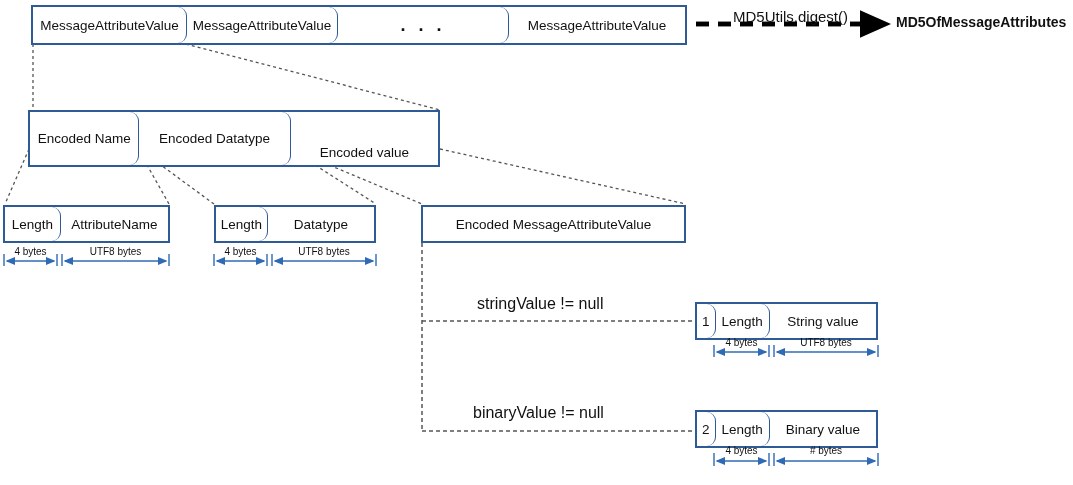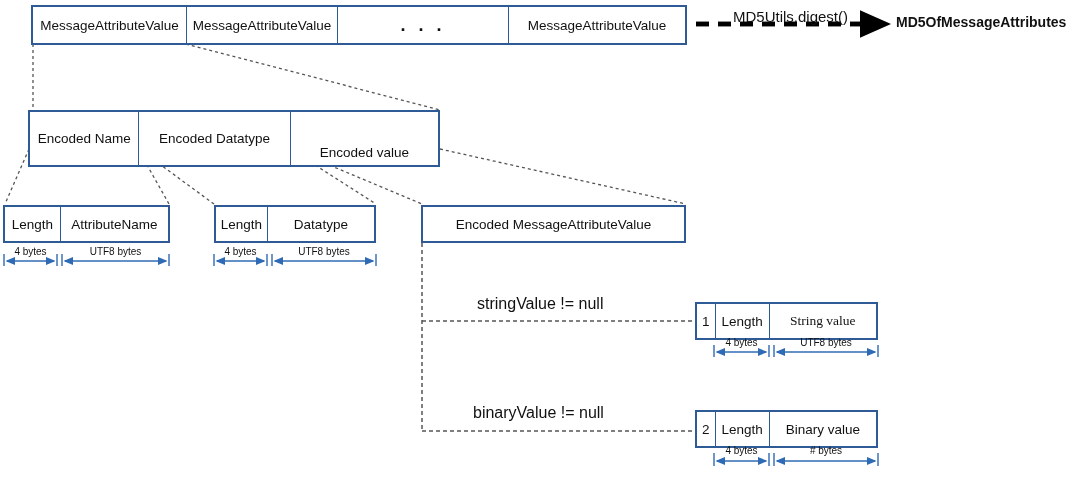--- a/index.html
+++ b/index.html
@@ -32,20 +32,21 @@
     display: flex;
     align-items: center;
     justify-content: center;
     font-size: 13.5px;
     color: #111111;
     background: #ffffff;
     border-right: 1px solid #2e5b95;
     padding: 0 4px;
     white-space: nowrap;
     overflow: hidden;
+    border-radius: 9px;
   }
   .cell:last-child { border-right: none; }
 
   .svg-layer {
     position: absolute;
     left: 0;
     top: 0;
     width: 1073px;
     height: 485px;
     pointer-events: none;
@@ -184,21 +185,21 @@
 
   <div class="box" style="left:421px; top:205px; width:265px; height:38px;">
     <div class="cell" style="width:265px;text-align:right;">Encoded MessageAttributeValue</div>
   </div>
 
   <div class="lbl" style="left:477px; top:295px; font-size:16px;">stringValue != null</div>
 
   <div class="box" style="left:695px; top:302px; width:183px; height:38px;">
     <div class="cell" style="width:19px;">1</div>
     <div class="cell" style="width:55px;">Length</div>
-    <div class="cell" style="width:109px;font-family:Liberation Serif, serif;">String value</div>
+    <div class="cell" style="width:109px;">String value</div>
   </div>
   <div class="dimlabel" style="left:714px; top:337px; width:55px;">4 bytes</div>
   <div class="dimlabel" style="left:774px; top:337px; width:104px;">UTF8 bytes</div>
 
   <div class="lbl" style="left:473px; top:404px; font-size:16px;">binaryValue != null</div>
 
   <div class="box" style="left:695px; top:410px; width:183px; height:38px;">
     <div class="cell" style="width:19px;">2</div>
     <div class="cell" style="width:55px;">Length</div>
     <div class="cell" style="width:109px;">Binary value</div>

